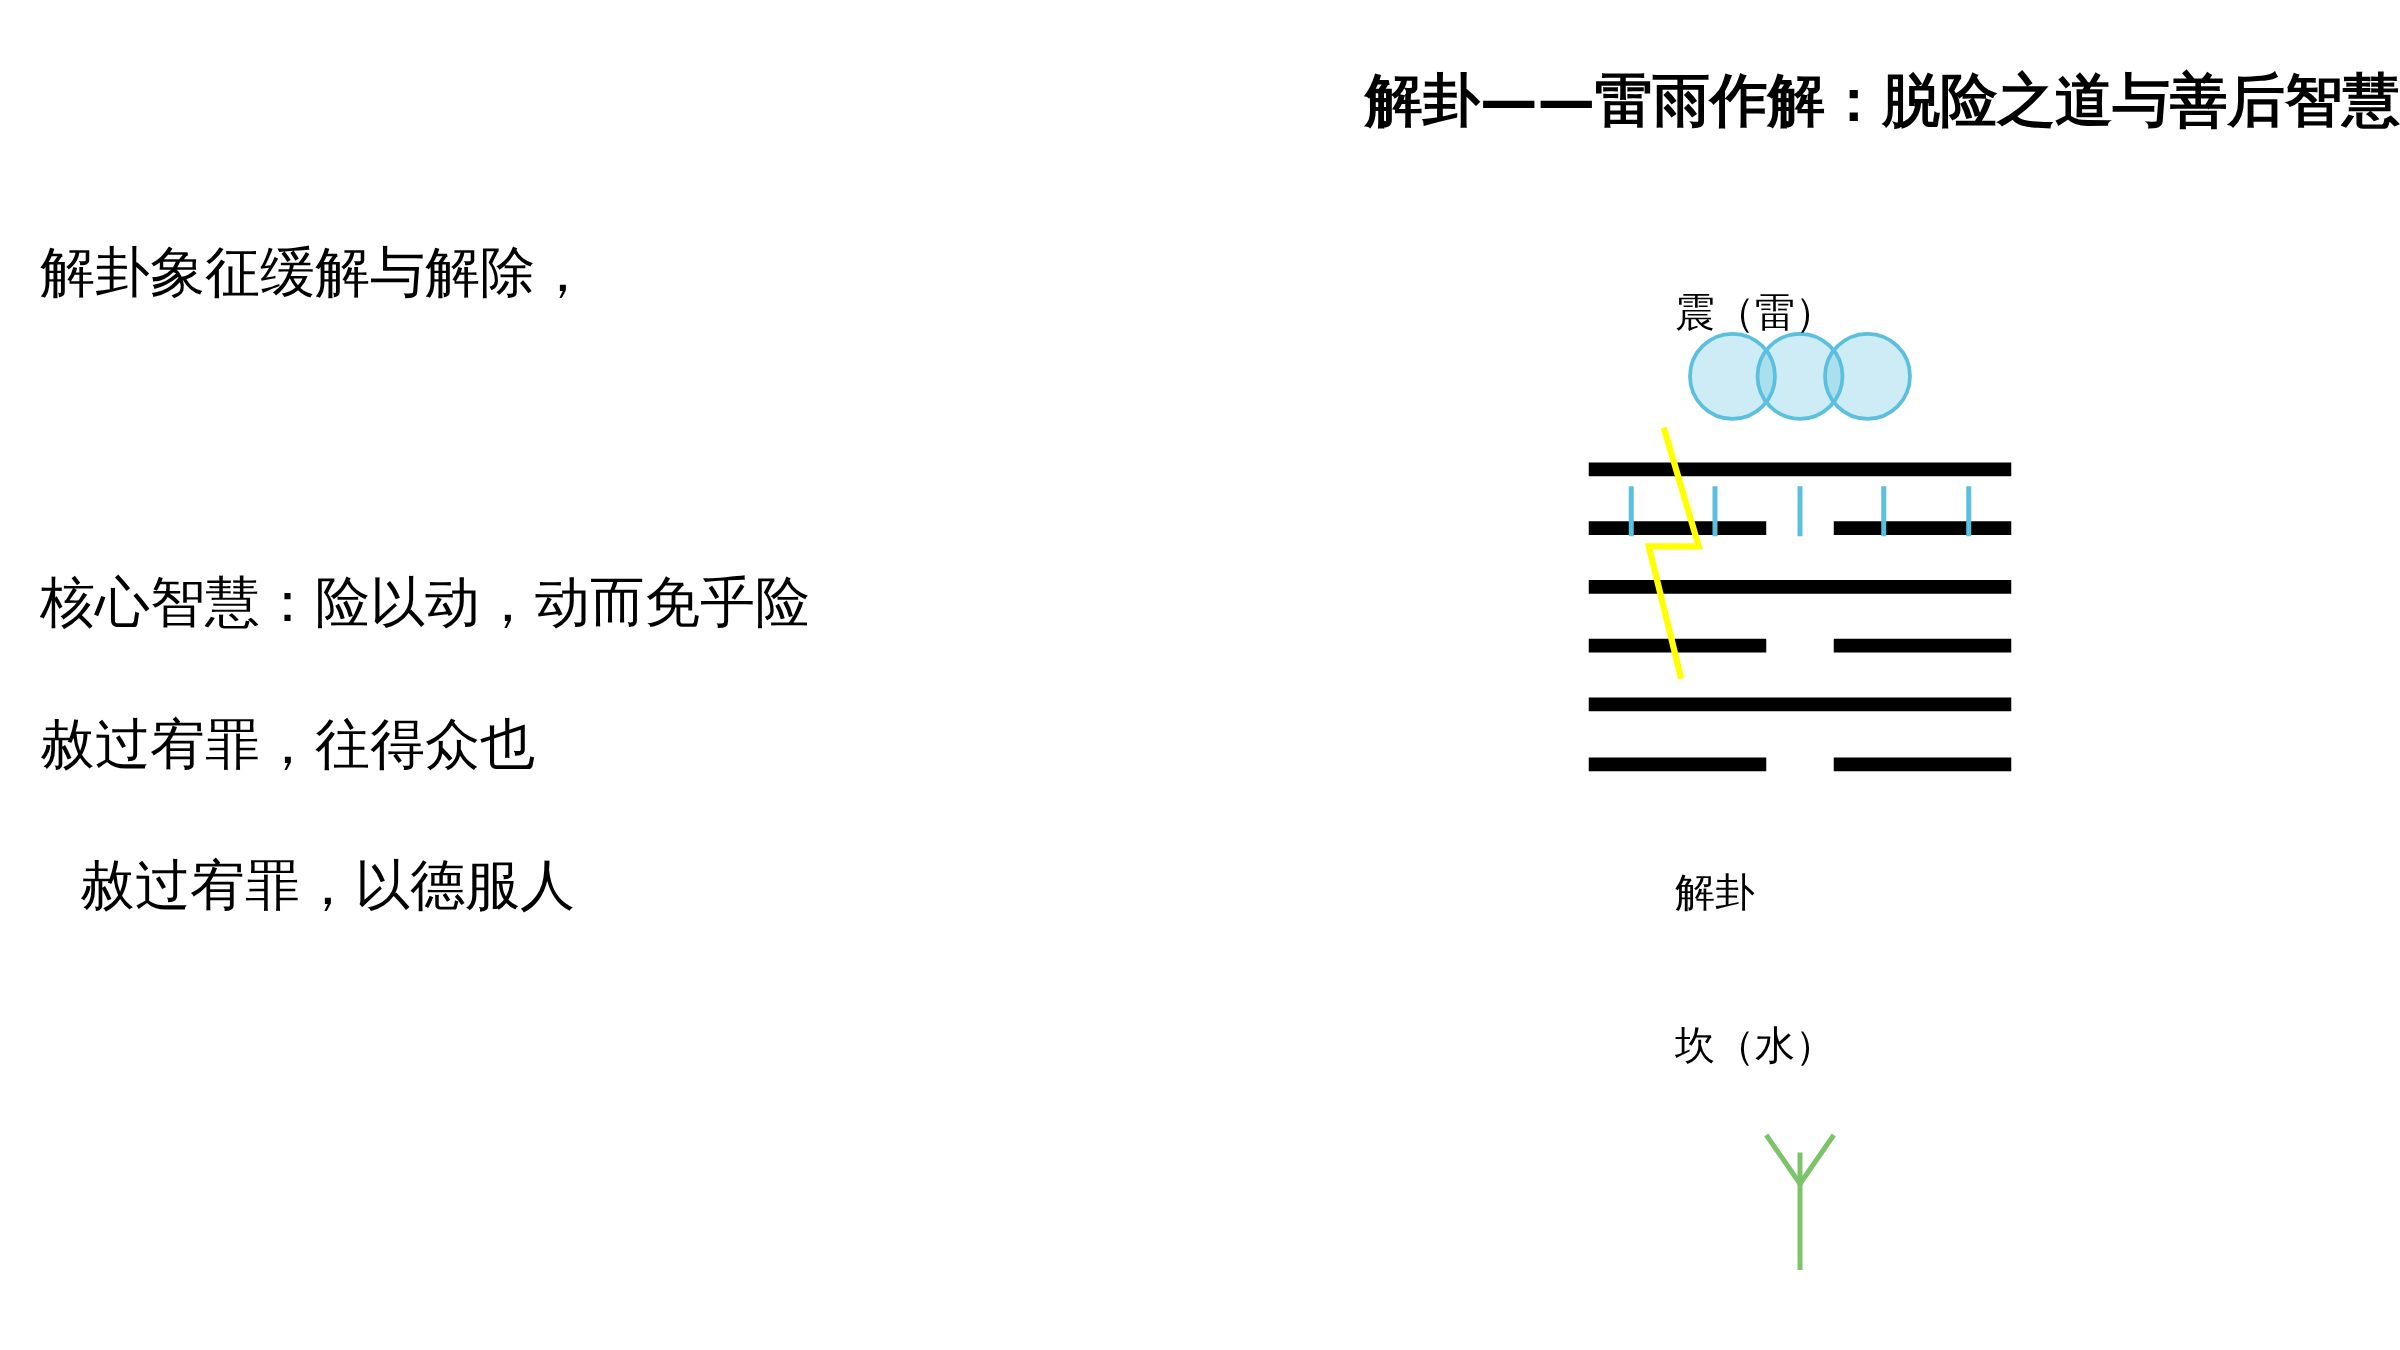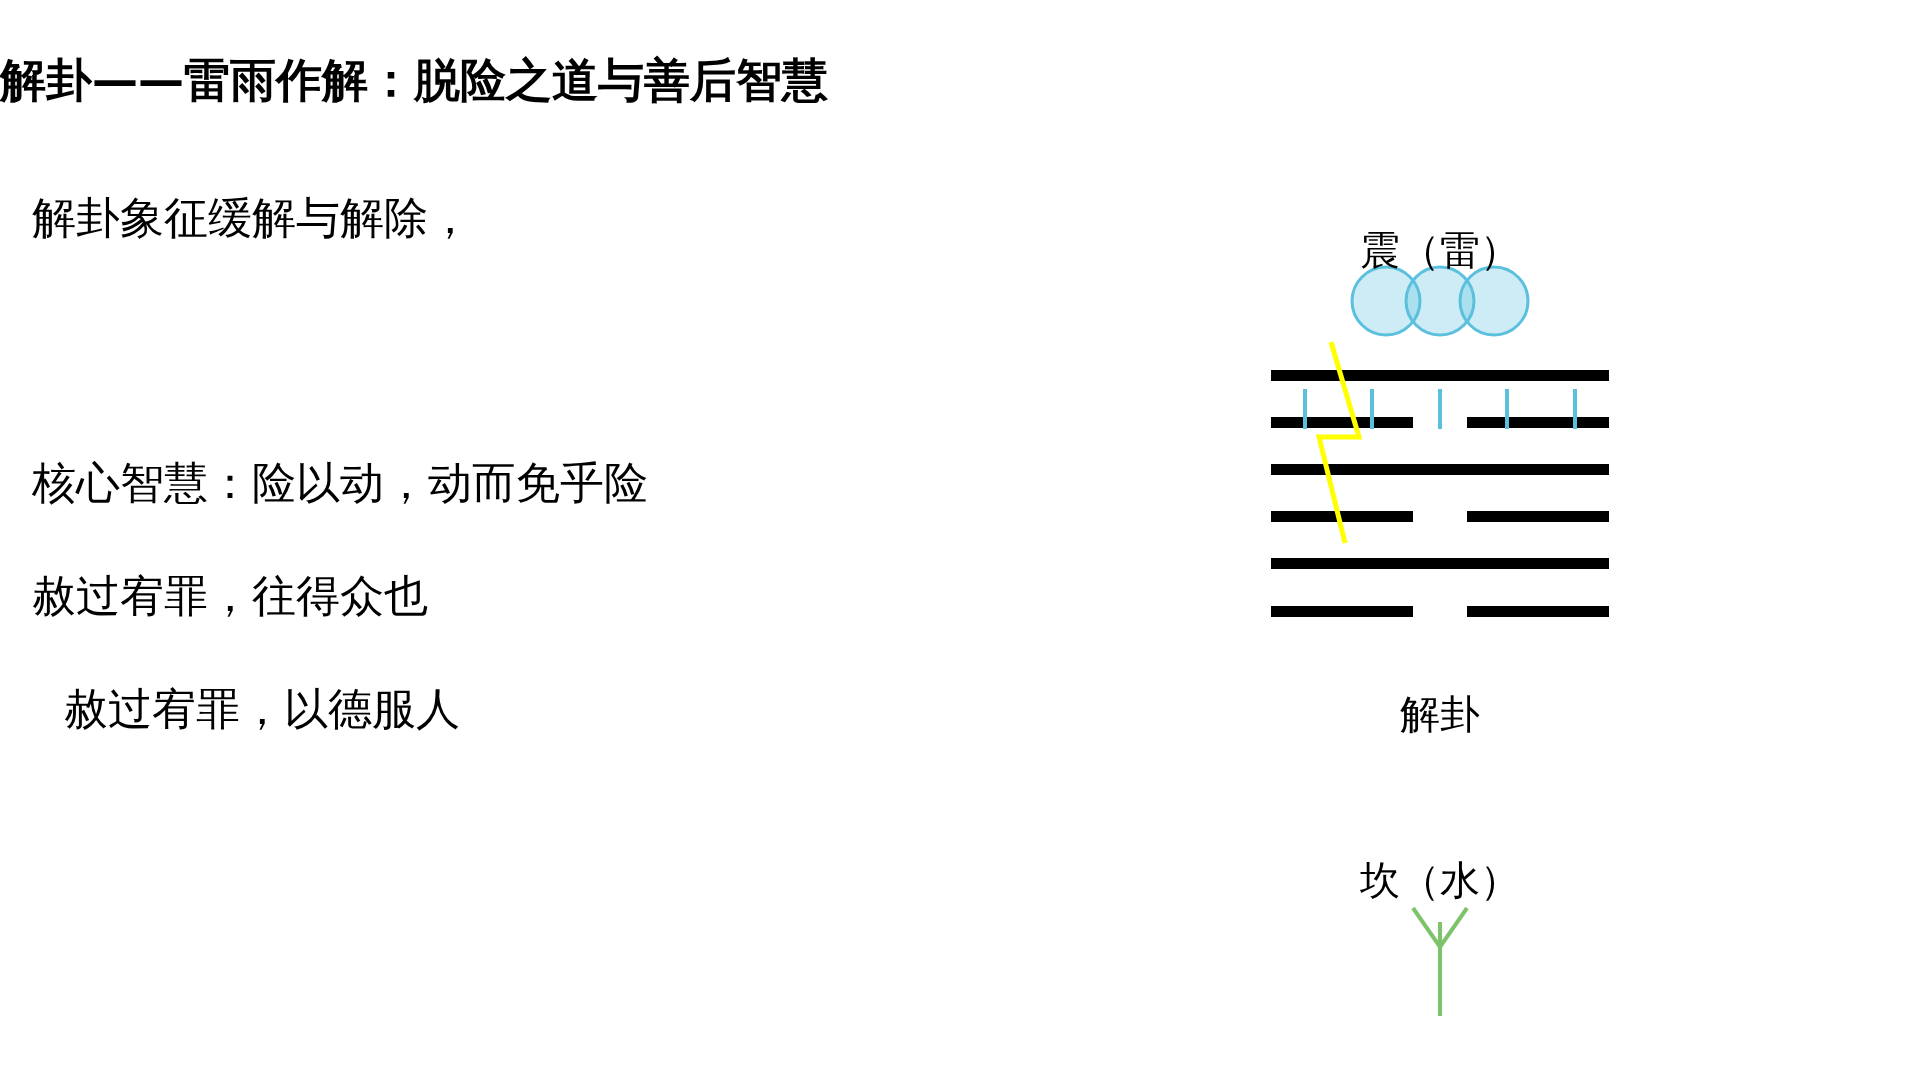--- a/index.html
+++ b/index.html
@@ -1,22 +1,22 @@
 <!DOCTYPE html>
 <html><head>
 <meta charset="utf-8">
 <style>
   html, body { margin:0; padding:0; background:#ffffff; }
   body { width:1920px; height:1080px; position:relative; overflow:hidden;
          font-family:"DejaVu Sans", "Liberation Sans", sans-serif; color:#000; }
-  .title { position:absolute; left:0; width:1920px; top:52px; text-align:left;
+  .title { position:absolute; left:0; width:1920px; top:52px; text-align:right;
            font-size:46px; font-weight:bold; line-height:56px; letter-spacing:0px; }
   .para { position:absolute; left:32px; font-size:44px; line-height:74px; }
   .para .ln { display:block; white-space:nowrap;font-family:Liberation Serif, serif; }
-  .lbl { position:absolute; font-size:40px; line-height:48px; white-space:nowrap; text-align:center; }
+  .lbl { position:absolute; font-size:32px; line-height:48px; white-space:nowrap; }
   svg.diagram { position:absolute; left:0; top:0; }
 </style>
 </head>
 <body>
 
 <div class="title">解卦——雷雨作解：脱险之道与善后智慧</div>
 
 <div class="para" style="top:182px;">
   <span class="ln">解卦象征缓解与解除，</span>
 </div>
@@ -56,13 +56,13 @@
   <polyline points="1331,342 1359,437 1319,437 1345,543" fill="none" stroke="#ffff00" stroke-width="5" stroke-linejoin="miter"></polyline>
 
   <g stroke="#7dc36a" stroke-width="4" fill="none">
     <polyline points="1413,908 1440,947 1467,908"></polyline>
     <line x1="1440" y1="922" x2="1440" y2="1016"></line>
   </g>
 </svg>
 
 <div class="lbl" style="left:1340px; width:200px; top:226px;">震（雷）</div>
 <div class="lbl" style="left:1340px; width:200px; top:690px;">解卦</div>
-<div class="lbl" style="left:1340px; width:200px; top:856px;">坎（水）</div>
+<div class="lbl" style="left:1340px; width:200px; top:812px;">坎（水）</div>
 
 </body></html>

